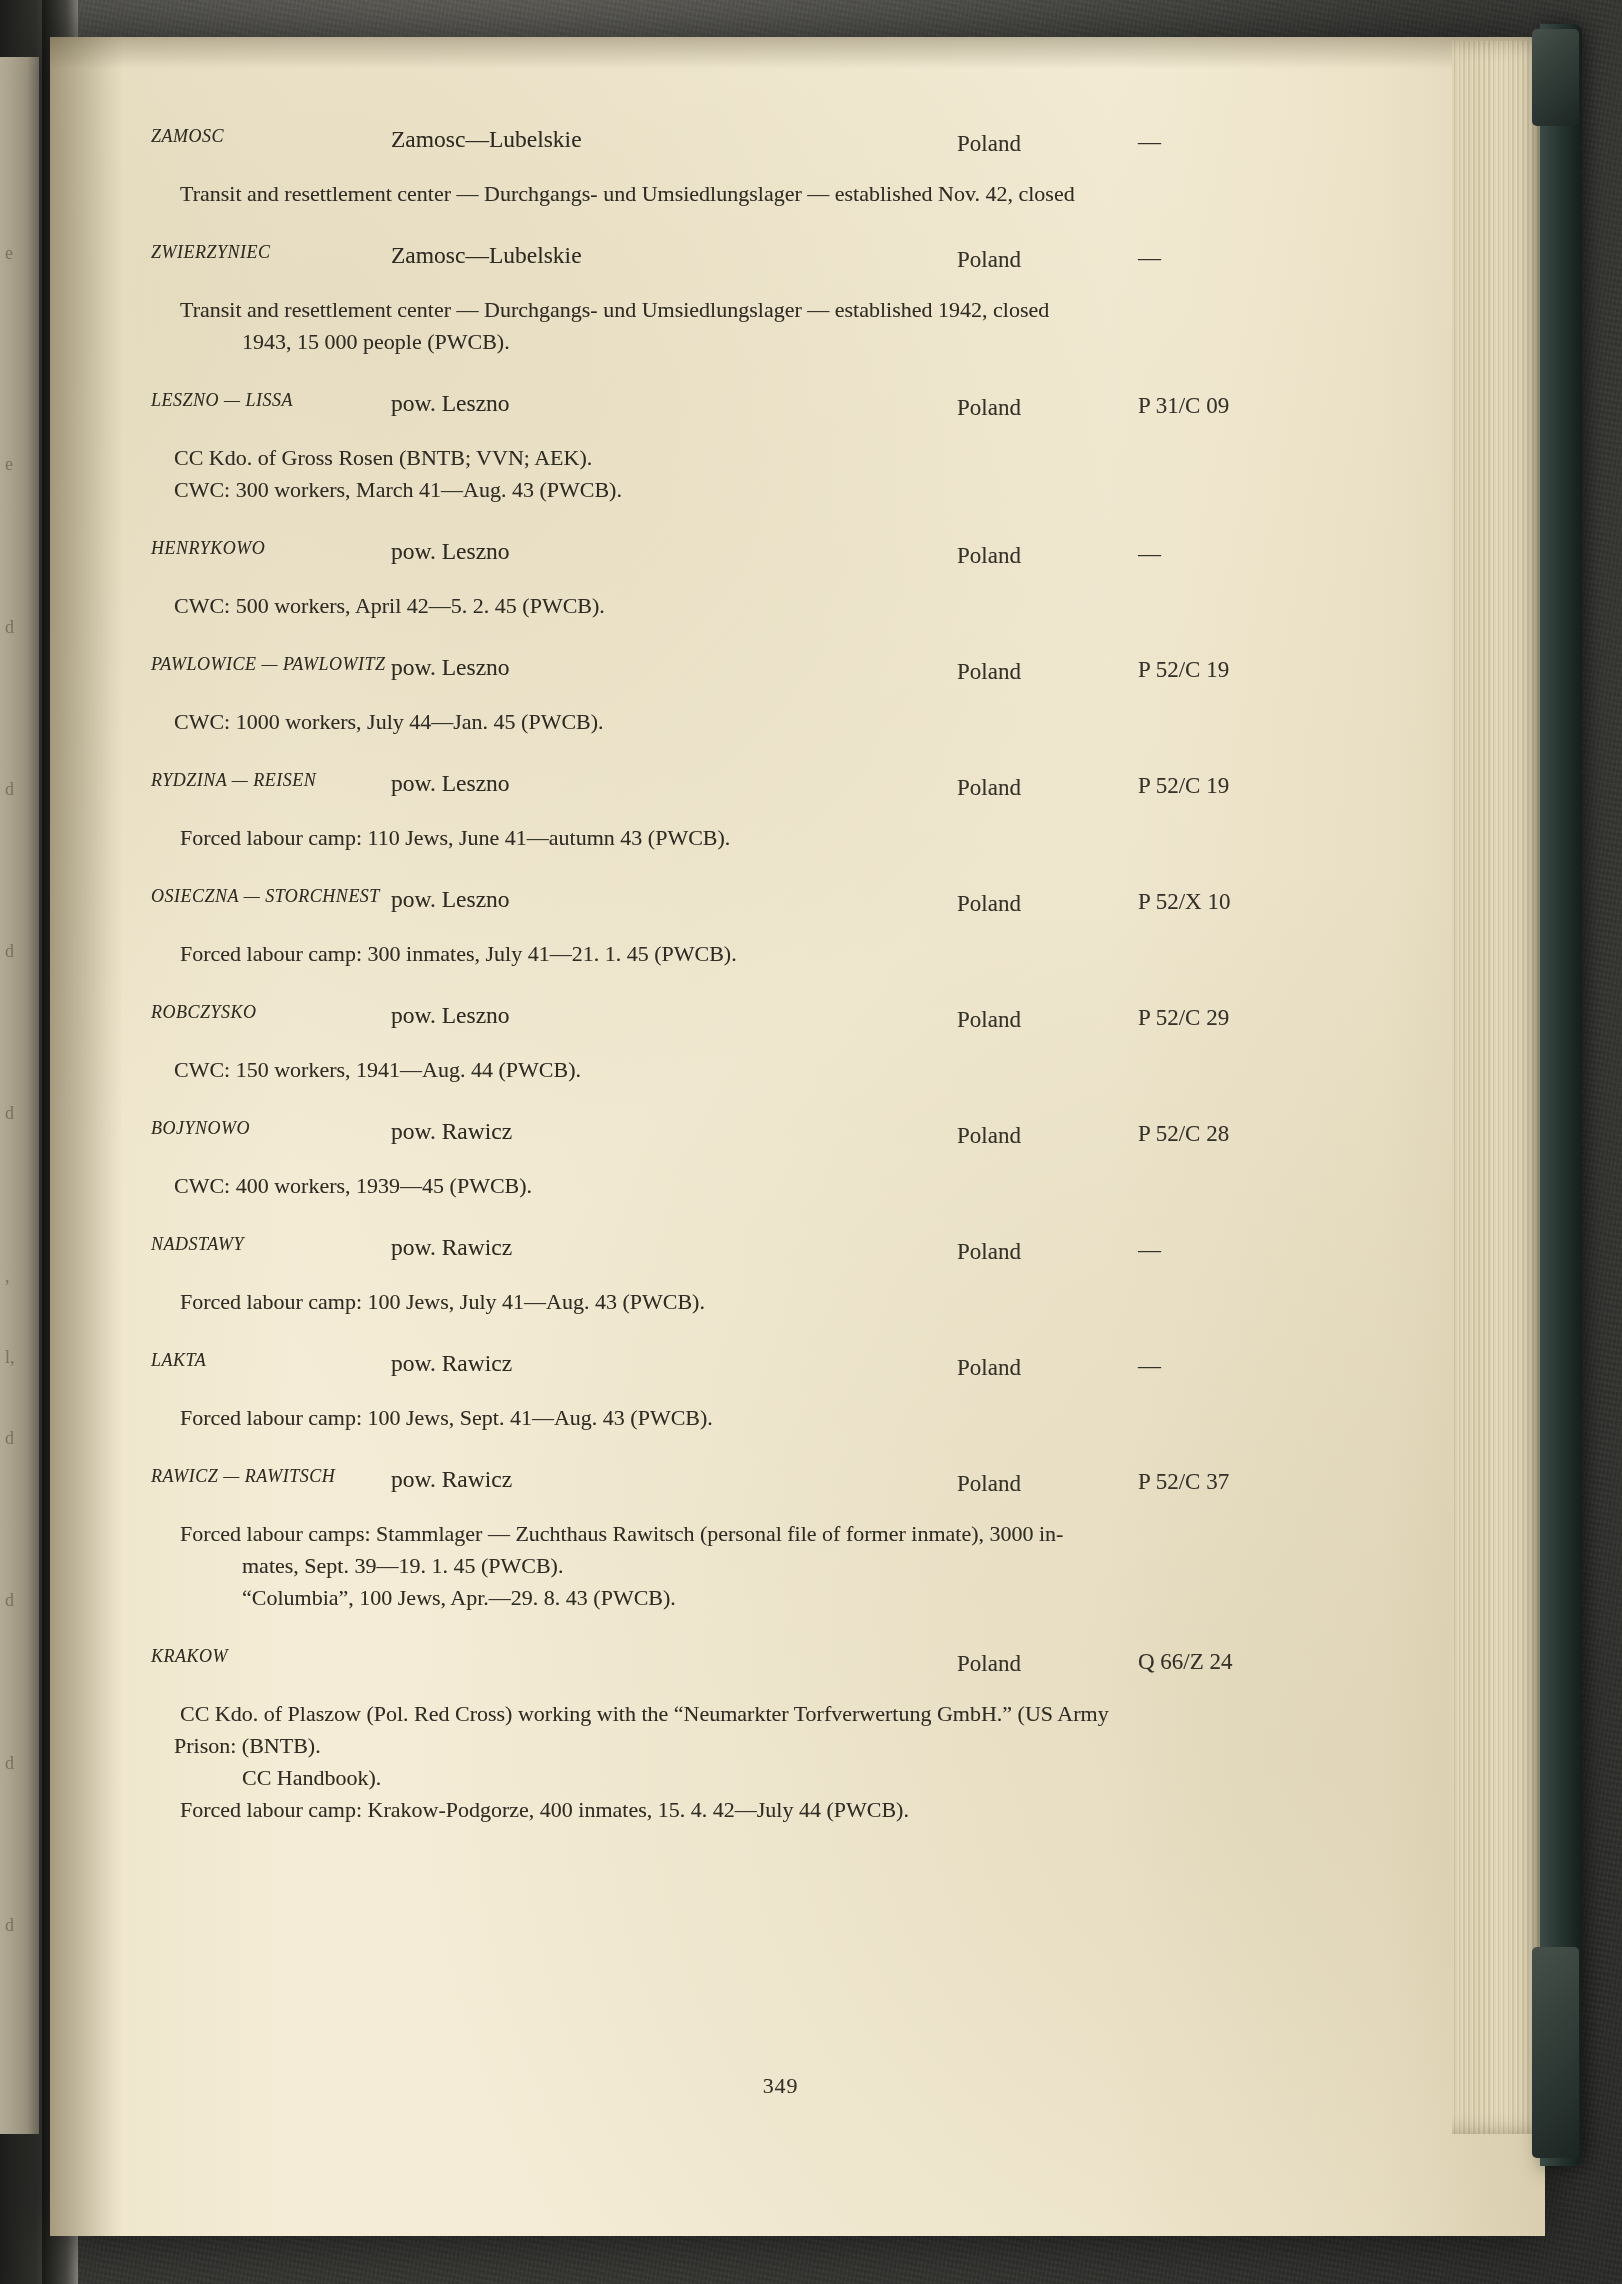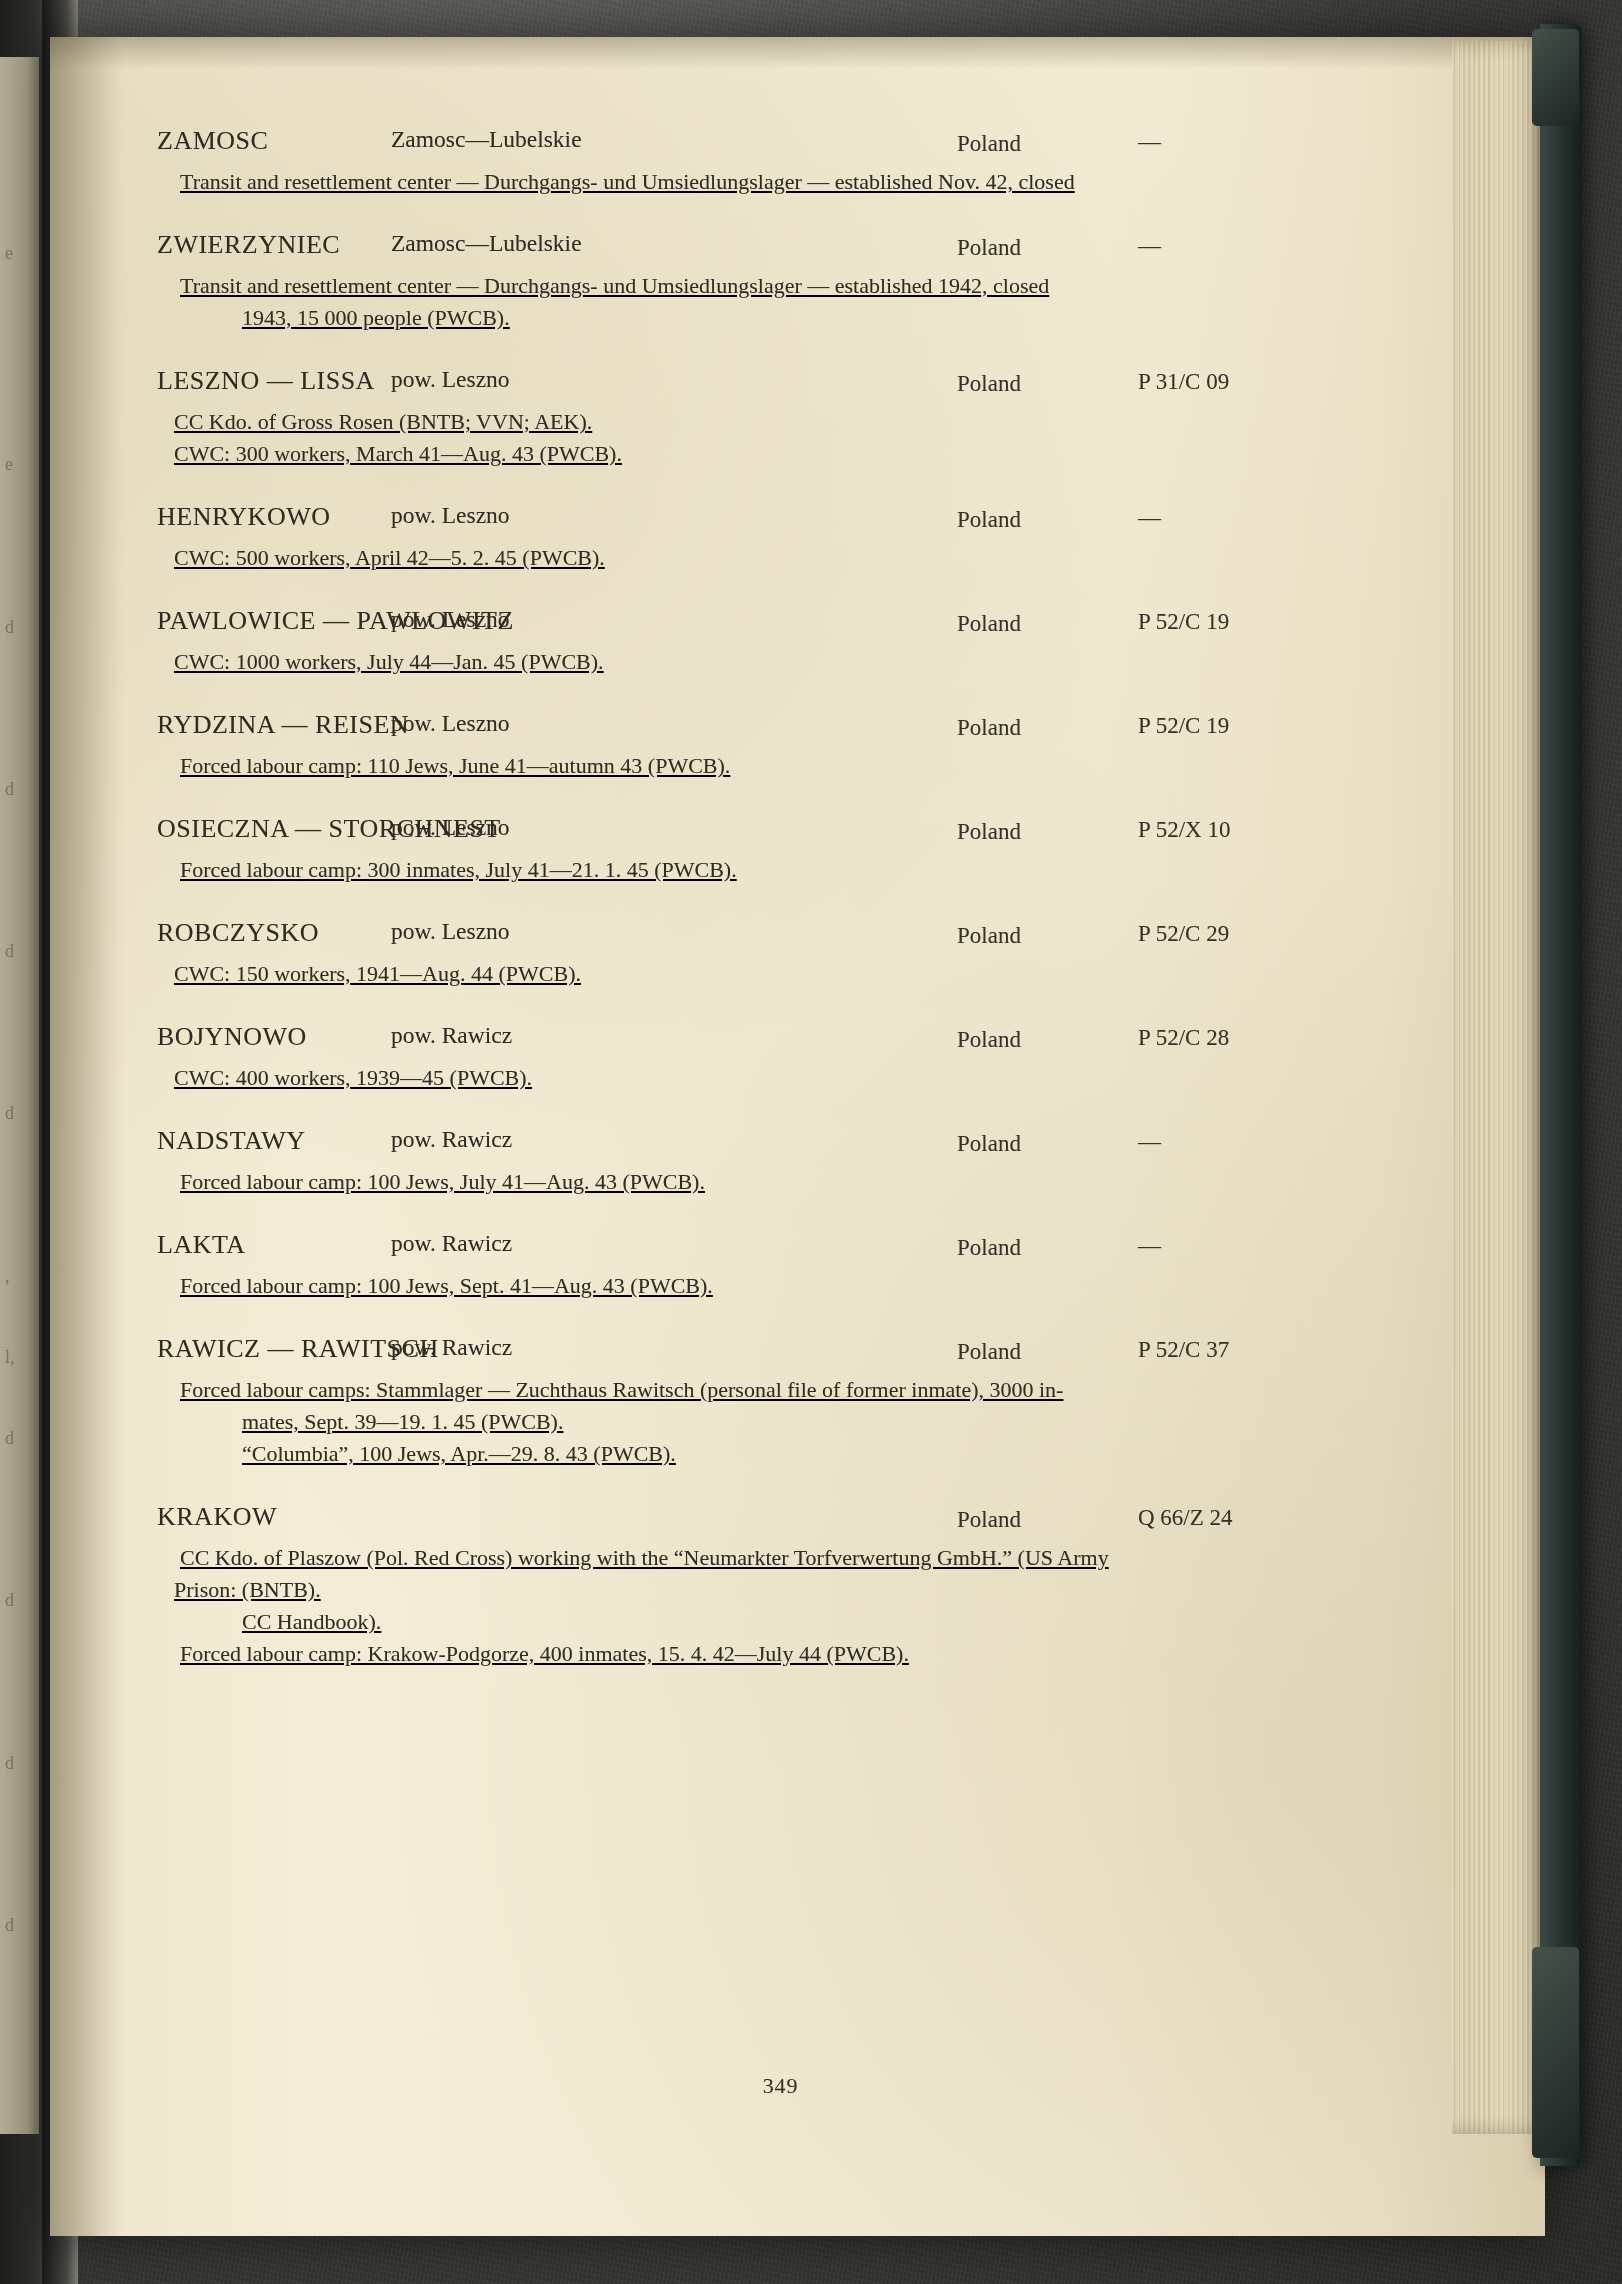--- a/index.html
+++ b/index.html
@@ -148,25 +148,26 @@
 
   .entry { margin-bottom: 32px; }
 
   .entry-head {
     position: relative;
     height: 36px;
     white-space: nowrap;
   }
   .hdr-name {
     position: absolute;
-    left: 58px;
+    left: 52px;
     top: 0;
-    font-size: 26px;
+    font-size: 18px;
     letter-spacing: 0.5px;
     color: #2e2b22;
+    font-style: italic;
   }
   .hdr-region {
     position: absolute;
     left: 292px;
     top: 0;
     font-size: 23.5px;
     color: #2e2b22;
   }
   .hdr-country {
     position: absolute;
@@ -176,21 +177,21 @@
     color: #35322a;
   }
   .hdr-code {
     position: absolute;
     left: 1039px;
     top: 3.2px;
     font-size: 23px;
     color: #35322a;
   }
 
-  .lines { margin-top: 4px; text-decoration: underline; }
+  .lines { margin-top: 16px; }
   .line {
     font-size: 22px;
     line-height: 32px;
     color: #2f2c24;
     padding-left: 81px;
     text-indent: 0;
   }
   .line.indent-less { padding-left: 75px; }
   .line.cont { padding-left: 143px; }
 

